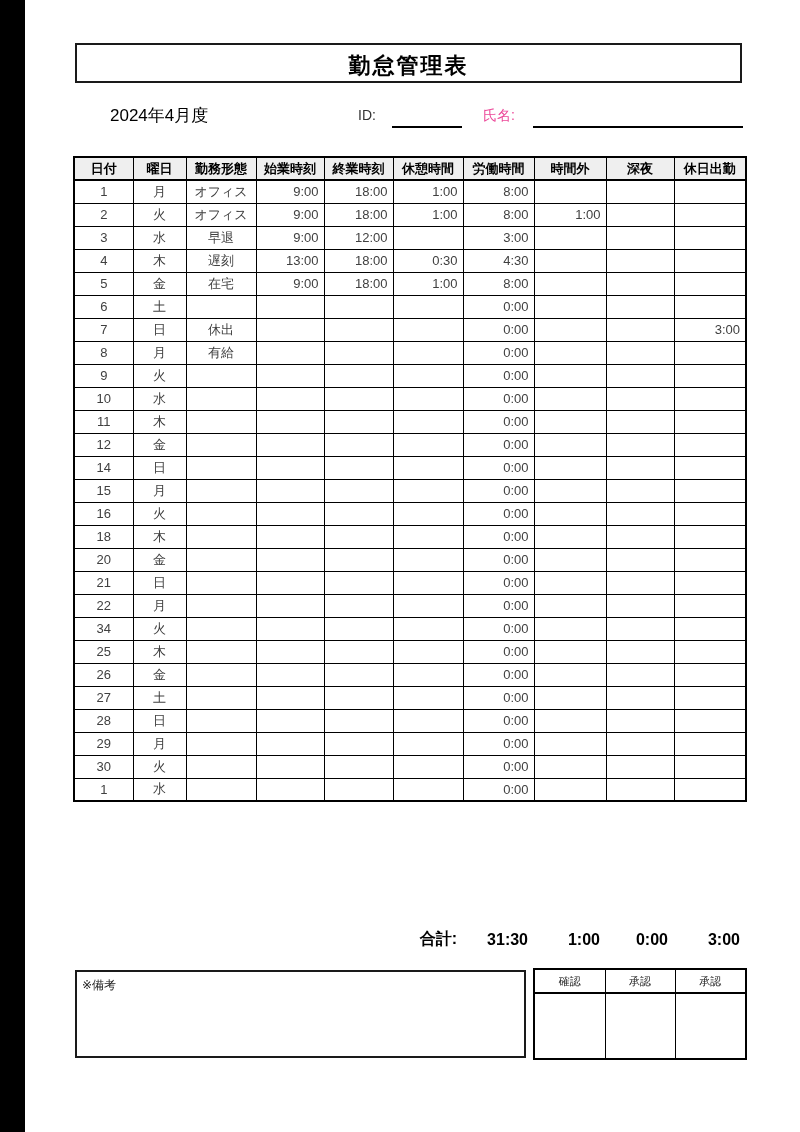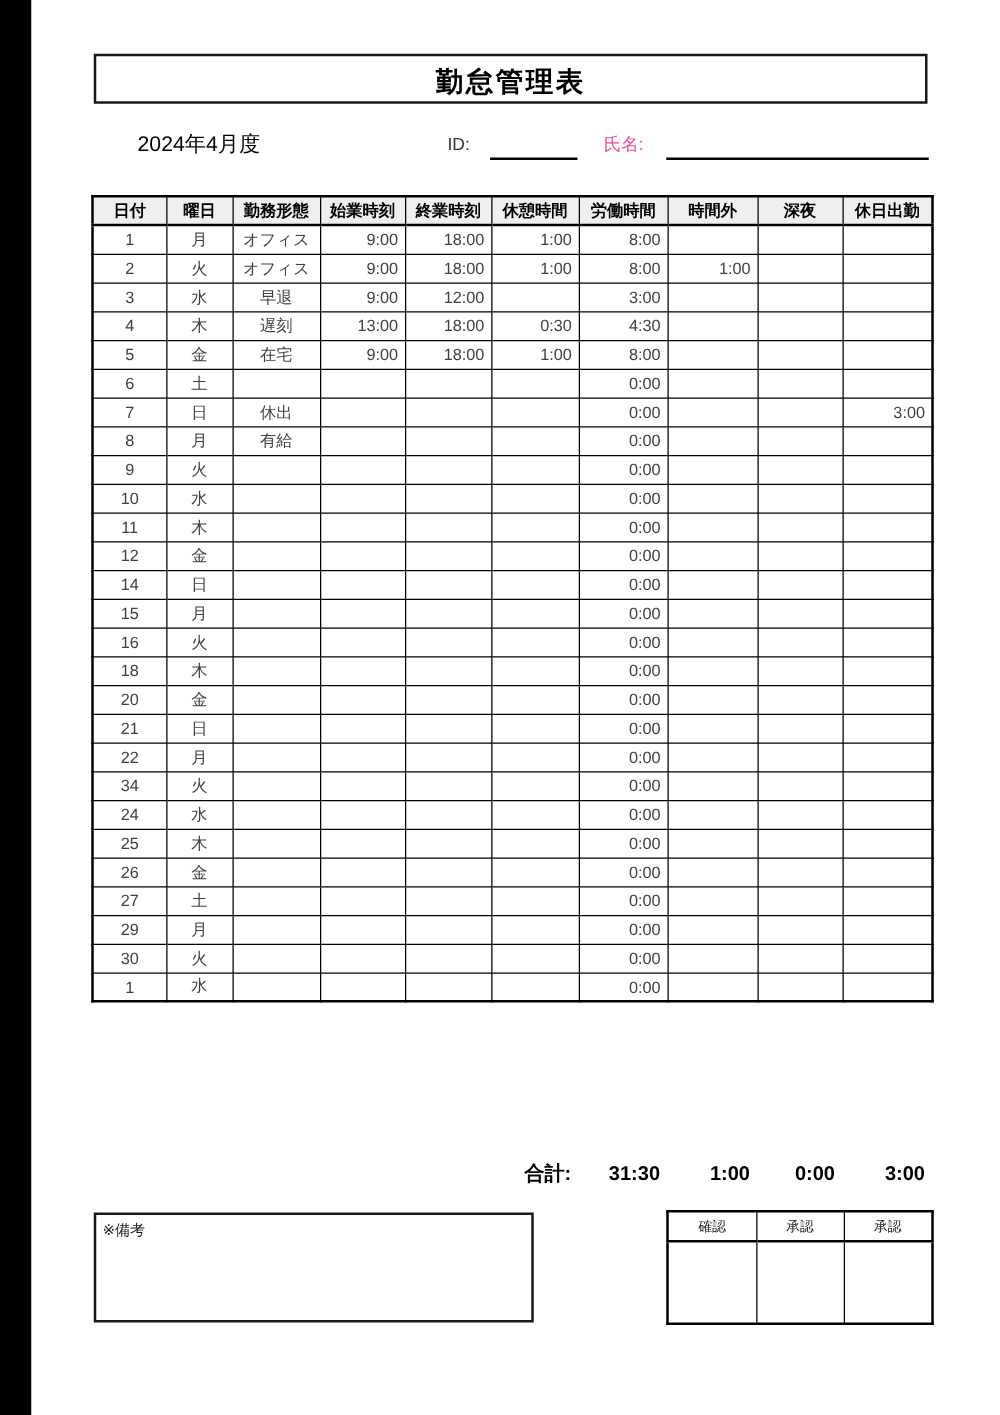--- a/index.html
+++ b/index.html
@@ -47,21 +47,21 @@
   table.totals {
     position: absolute; left: 73px; top: 925px; width: 672px;
     border-collapse: collapse; table-layout: fixed;
   }
   table.totals td {
     font-size: 16px; font-weight: bold; text-align: right;
     padding: 4px 5px 4px 0; color: #000; white-space: nowrap;
   }
 
   .remarks-box {
-    position: absolute; left: 75px; top: 970px; width: 352px; height: 88px;
+    position: absolute; left: 75px; top: 970px; width: 451px; height: 88px;
     border: 2px solid #1a1a1a; background: #fff; padding: 3px 5px;
   }
   .remarks-label { font-size: 12px; color: #222; }
 
   table.approval {
     position: absolute; left: 533px; top: 968px; width: 212px;
     border-collapse: collapse; table-layout: fixed; border: 2px solid #000;
   }
   table.approval th {
     border: 1px solid #000; border-bottom: 2px solid #000;
@@ -347,32 +347,20 @@
         <td class="c"></td>
         <td class="r"></td>
         <td class="r"></td>
         <td class="r"></td>
         <td class="r">0:00</td>
         <td class="r"></td>
         <td class="r"></td>
         <td class="r"></td>
       </tr>
       <tr>
-        <td class="c">24</td>
-        <td class="c">水</td>
-        <td class="c"></td>
-        <td class="r"></td>
-        <td class="r"></td>
-        <td class="r"></td>
-        <td class="r">0:00</td>
-        <td class="r"></td>
-        <td class="r"></td>
-        <td class="r"></td>
-      </tr>
-      <tr>
         <td class="c">25</td>
         <td class="c">木</td>
         <td class="c"></td>
         <td class="r"></td>
         <td class="r"></td>
         <td class="r"></td>
         <td class="r">0:00</td>
         <td class="r"></td>
         <td class="r"></td>
         <td class="r"></td>
@@ -385,20 +373,32 @@
         <td class="r"></td>
         <td class="r"></td>
         <td class="r">0:00</td>
         <td class="r"></td>
         <td class="r"></td>
         <td class="r"></td>
       </tr>
       <tr>
         <td class="c">27</td>
         <td class="c">土</td>
+        <td class="c"></td>
+        <td class="r"></td>
+        <td class="r"></td>
+        <td class="r"></td>
+        <td class="r">0:00</td>
+        <td class="r"></td>
+        <td class="r"></td>
+        <td class="r"></td>
+      </tr>
+      <tr>
+        <td class="c">28</td>
+        <td class="c">日</td>
         <td class="c"></td>
         <td class="r"></td>
         <td class="r"></td>
         <td class="r"></td>
         <td class="r">0:00</td>
         <td class="r"></td>
         <td class="r"></td>
         <td class="r"></td>
       </tr>
       <tr>

